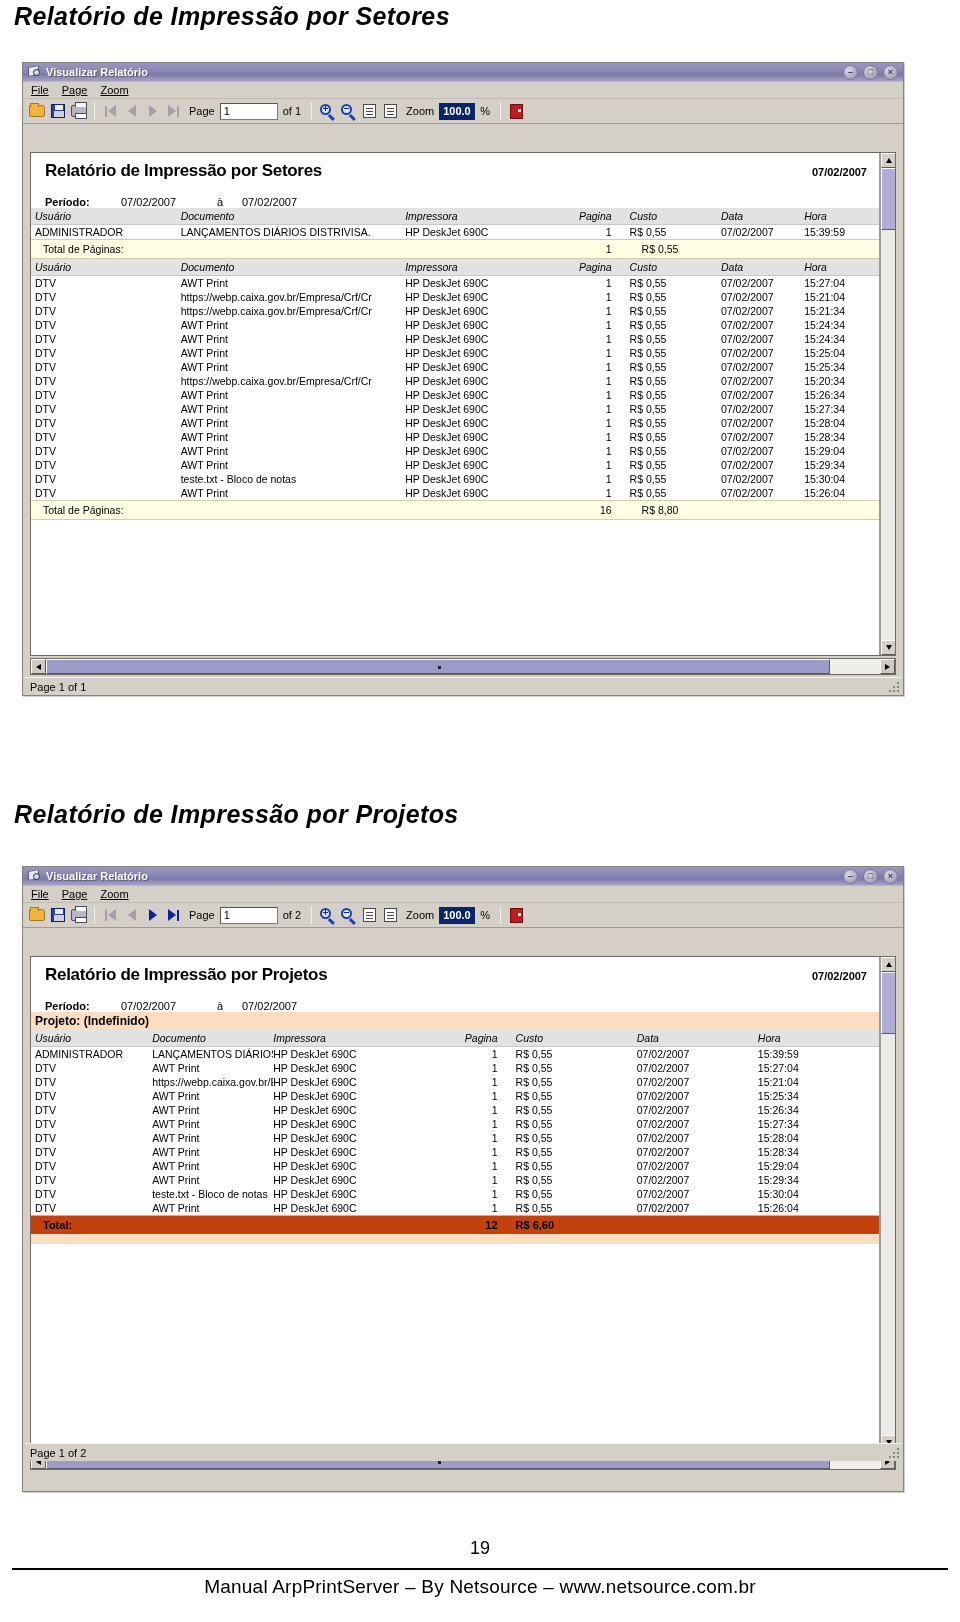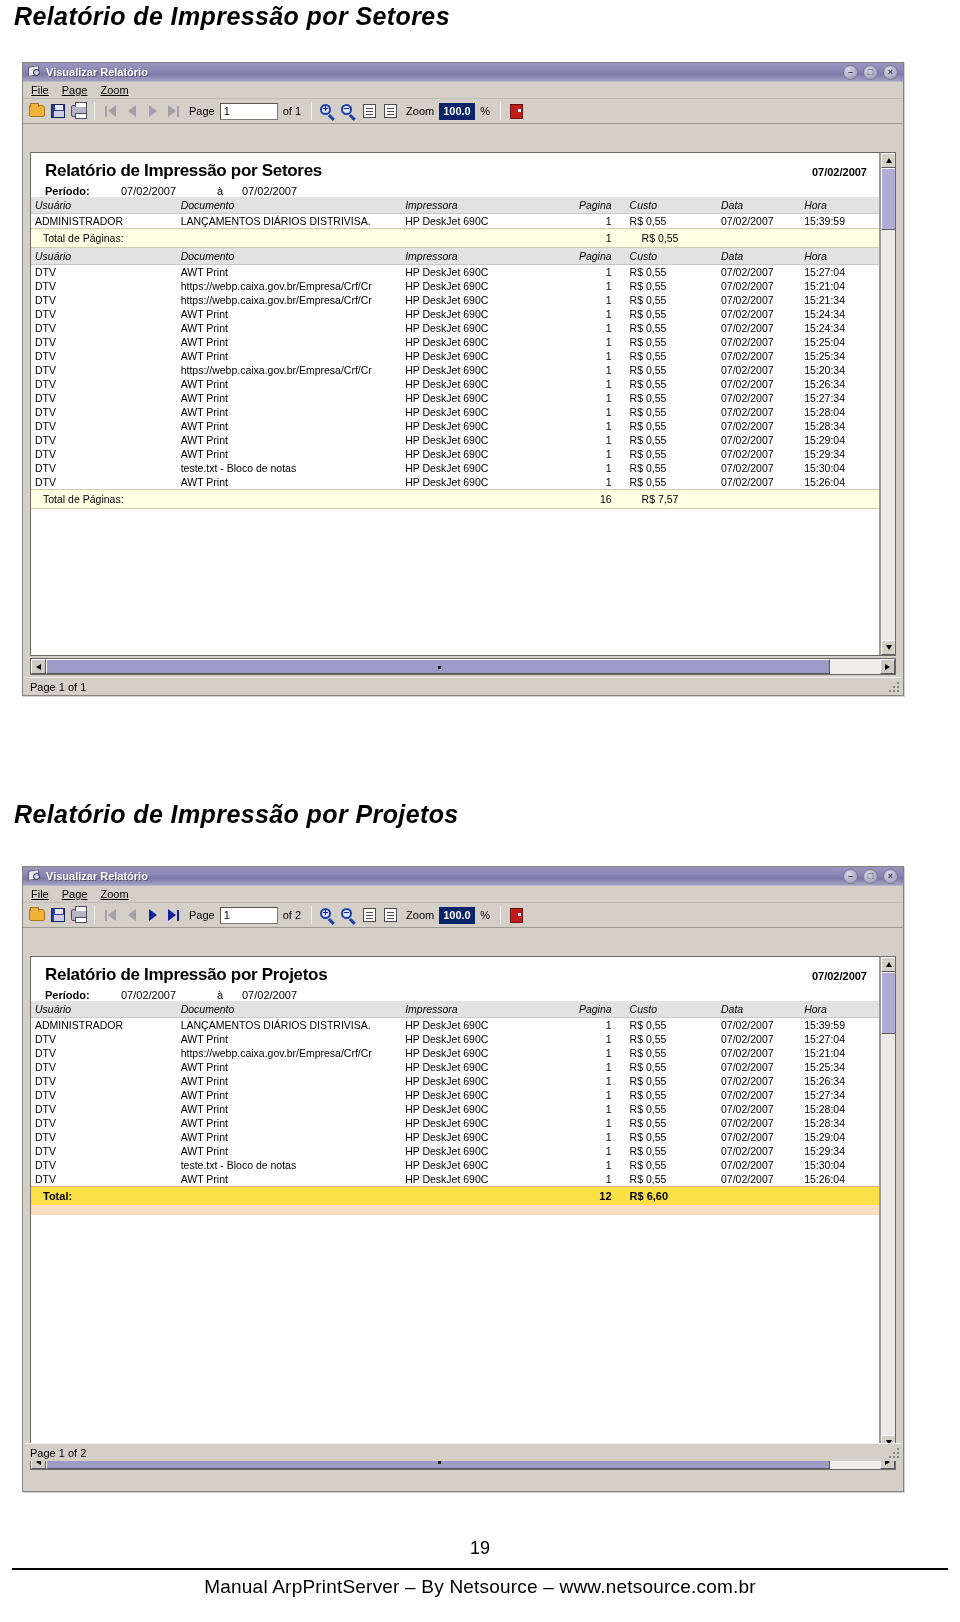--- a/index.html
+++ b/index.html
@@ -163,21 +163,21 @@
     background:#ffffff; border-right:1px solid #9b9b9b;
     overflow:hidden;
   }
 
   .rep-pad { padding: 8px 12px 0 14px; }
   .rep-title {
     font-size: 17px; font-weight: bold; letter-spacing:-0.3px;
     color:#000; display:inline-block;
   }
   .rep-date { float:right; font-size:11px; font-weight:bold; padding-top:5px; }
-  .rep-period { font-size:11px; margin-top:4px; display:flex; gap:0; }
+  .rep-period { font-size:11px; margin-top:15px; display:flex; gap:0; }
   .rep-period .lbl { font-weight:bold; width:76px; }
   .rep-period .d1 { width:96px; }
   .rep-period .sep { width:25px; }
 
   table.rep { width:100%; border-collapse:collapse; font-size:10.5px; table-layout:fixed; }
   table.rep td { padding:1px 0; white-space:nowrap; overflow:hidden; vertical-align:top; }
   .c-user { width:18%; padding-left:4px !important; }
   .c-doc  { width:27%; }
   .c-prn  { width:17%; }
   .c-pag  { width:10%; text-align:right; padding-right:18px !important; }
@@ -192,21 +192,21 @@
     background:#e2e2e2; font-style:italic; font-size:10.5px; padding:2px 0;
     border-bottom:1px solid #c8c8c8;
   }
   tr.col-hdr td.c-user { padding-left:4px; }
   tr.total-row td {
     background:#ffffe4; font-size:10.5px; padding:3px 12px;
     border-top:1px solid #cfcfae; border-bottom:1px solid #cfcfae;
   }
   tr.total-row td.c-user { padding-left:12px !important; }
   tr.total-pink td {
-    background:#fde047; font-size:11px; font-weight:bold; padding:3px 0;
+    background:#c2410c; font-size:11px; font-weight:bold; padding:3px 0;
     border-top:1px solid #e0a98e;
   }
   tr.total-pink td.c-user { padding-left:12px !important; }
   .pink-tail { background:#fbddc2; height:10px; }
 
   
   .vscroll {
     position:absolute; right:0; top:0; bottom:0; width:15px;
     background:#e6e3de; border-left:1px solid #9b9b9b;
   }
@@ -551,21 +551,21 @@
               <td class="c-pag">1</td>
               <td class="c-cus">R$ 0,55</td>
               <td class="c-dat">07/02/2007</td>
               <td class="c-hor">15:26:04</td>
             </tr>
             <tr class="total-row">
               <td class="c-user">Total de Páginas:</td>
               <td class="c-doc"></td>
               <td class="c-prn"></td>
               <td class="c-pag">16</td>
-              <td class="c-cus">R$ 7,57</td>
+              <td class="c-cus">R$ 8,80</td>
               <td class="c-dat"></td>
               <td class="c-hor"></td>
             </tr>
           </tbody>
         </table>
     </div>
     <div class="vscroll">
       <div class="vs-btn">
           <span class="arrow-up"></span>
         </div>
@@ -693,20 +693,23 @@
         <div class="rep-title">Relatório de Impressão por Projetos</div>
         <div class="rep-period">
           <span class="lbl">Período:</span>
           <span class="d1">07/02/2007</span>
           <span class="sep">à</span>
           <span>07/02/2007</span>
         </div>
       </div>
       <table class="rep">
           <tbody id="tb2">
+            <tr class="group-hdr">
+              <td colspan="7">Projeto:  (Indefinido)</td>
+            </tr>
             <tr class="col-hdr">
               <td class="c-user">Usuário</td>
               <td class="c-doc">Documento</td>
               <td class="c-prn">Impressora</td>
               <td class="c-pag">Pagina</td>
               <td class="c-cus">Custo</td>
               <td class="c-dat">Data</td>
               <td class="c-hor">Hora</td>
             </tr>
             <tr>

